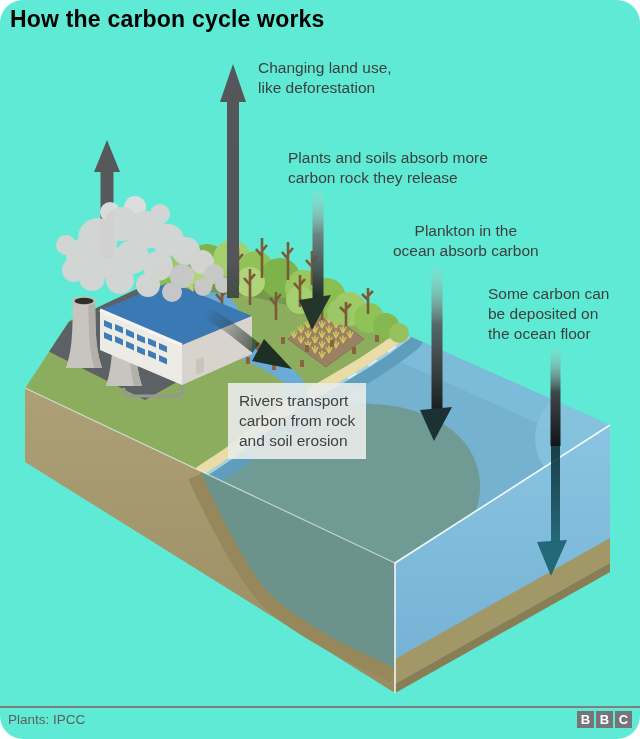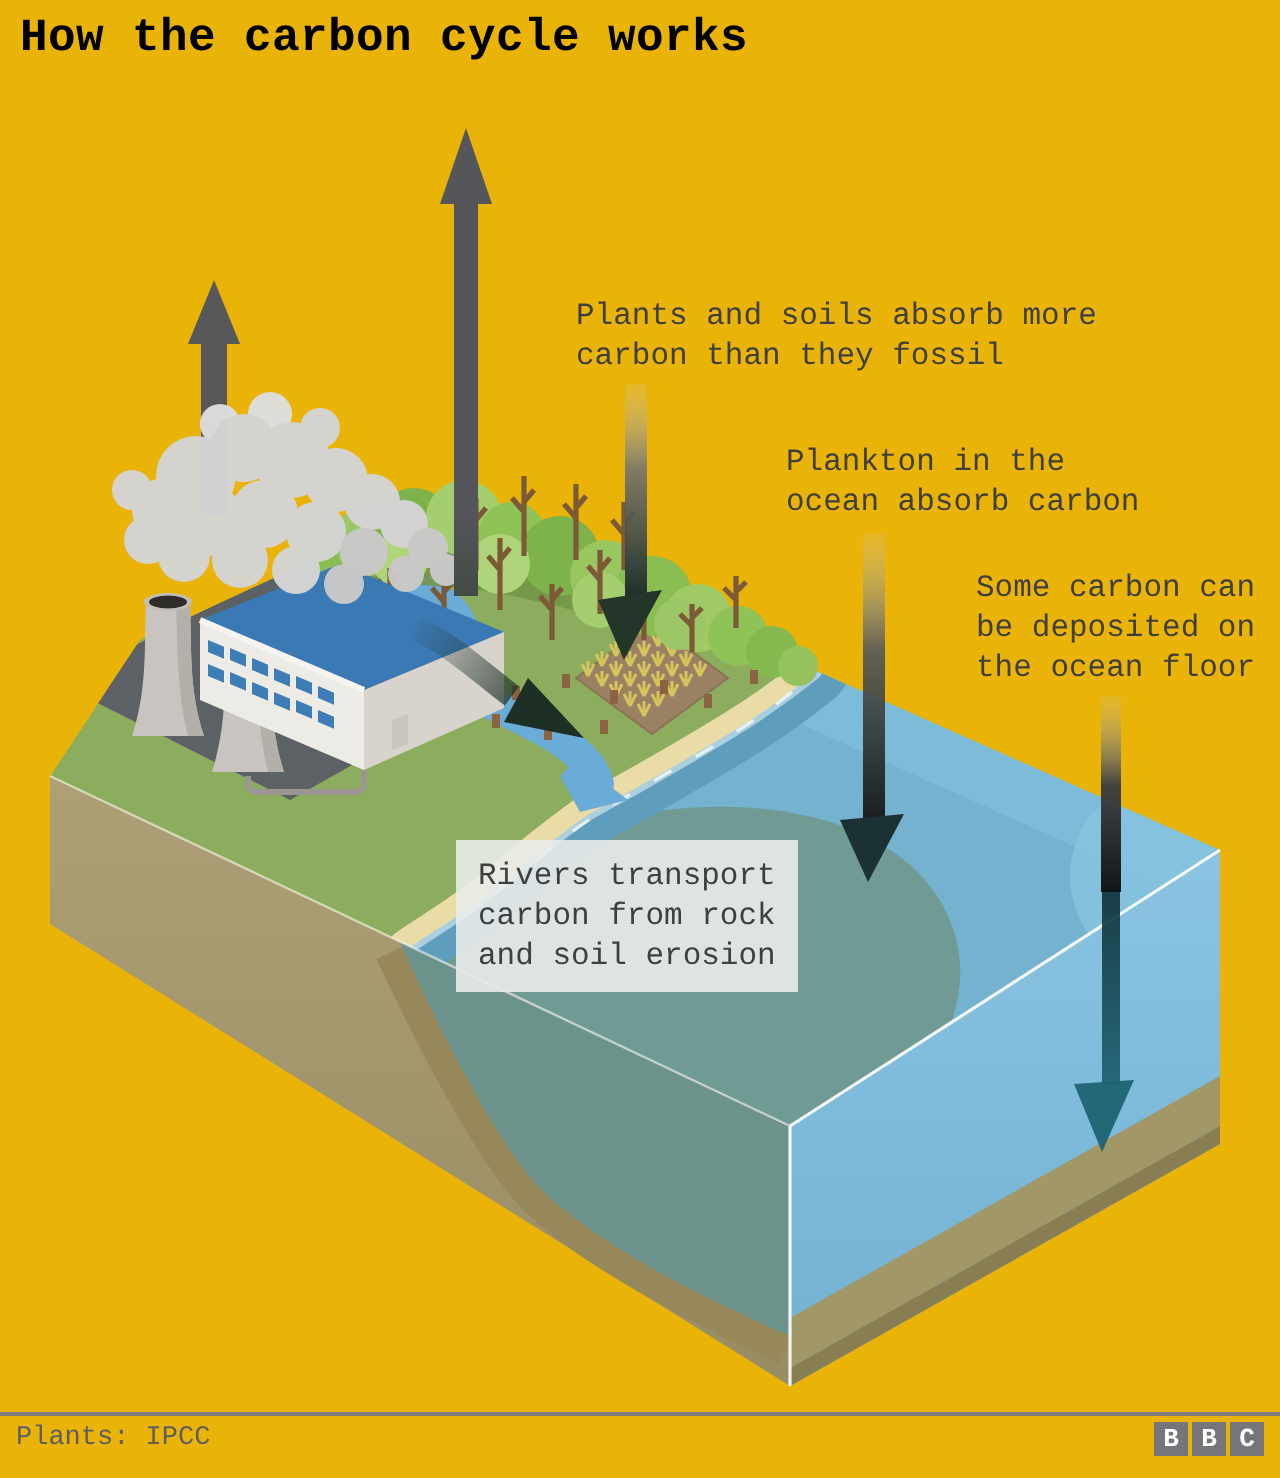--- a/index.html
+++ b/index.html
@@ -1,17 +1,17 @@
 <!DOCTYPE html>
 <html><head>
 <meta charset="utf-8">
 <style>
   html,body{margin:0;padding:0;background:#fff;}
-  .stage{position:relative;width:640px;height:739px;background:#eab308;overflow:hidden;
-         font-family:Liberation Mono, monospace;}
+  .stage{position:relative;width:640px;height:739px;background:#5eead4;overflow:hidden;
+         font-family:Liberation Sans, sans-serif;border-radius:23px;}
   .stage svg{position:absolute;left:0;top:0;}
   .title{position:absolute;left:10px;top:6px;font-weight:bold;font-size:23px;line-height:1.2;
          color:#000;letter-spacing:.2px;}
   .lbl{position:absolute;font-size:15.5px;line-height:1.3;color:#3f3f3f;white-space:pre-line;}
   .river-box{background:rgba(233,236,233,.9);padding:8px 11px;}
   .footer-line{position:absolute;left:0;top:706px;width:640px;border-top:2px solid #7e7e7e;}
   .source{position:absolute;left:8px;top:712px;font-size:13.5px;color:#5e5e5e;}
   .bbc{position:absolute;right:8px;top:711px;display:flex;gap:2px;}
   .bbc span{display:block;width:17px;height:17px;background:#76767a;color:#fff;
             font-weight:bold;font-size:13px;line-height:17px;text-align:center;}
@@ -291,32 +291,34 @@
   <g>
     <rect x="550.5" y="348" width="10" height="98" fill="url(#gDeep)"></rect>
     <rect x="551" y="446" width="9" height="96" fill="url(#gDeepSea)" opacity="0.9"></rect>
     <polygon points="537,542 567,540 551,576" fill="#1e6372" opacity="0.95"></polygon>
   </g>
 </svg>
 
 <div class="title">How the carbon cycle works</div>
 
 
+<div class="lbl" style="left:258px;top:58px;">Changing land use,
+like deforestation</div>
 
 <div class="lbl" style="left:288px;top:148px;">Plants and soils absorb more
-carbon than they fossil</div>
-
-<div class="lbl" style="left:393px;top:221px;">Plankton in the
+carbon rock they release</div>
+
+<div class="lbl" style="left:393px;top:221px;text-align:center;">Plankton in the
 ocean absorb carbon</div>
 
 <div class="lbl" style="left:488px;top:284px;">Some carbon can
 be deposited on
 the ocean floor</div>
 
-<div class="lbl river-box" style="left:228px;top:383px;margin-top:37px;">Rivers transport
+<div class="lbl river-box" style="left:228px;top:383px;">Rivers transport
 carbon from rock
 and soil erosion</div>
 
 <div class="footer-line"></div>
 <div class="source">Plants: IPCC</div>
 <div class="bbc">
   <span>B</span>
   <span>B</span>
   <span>C</span>
 </div>

